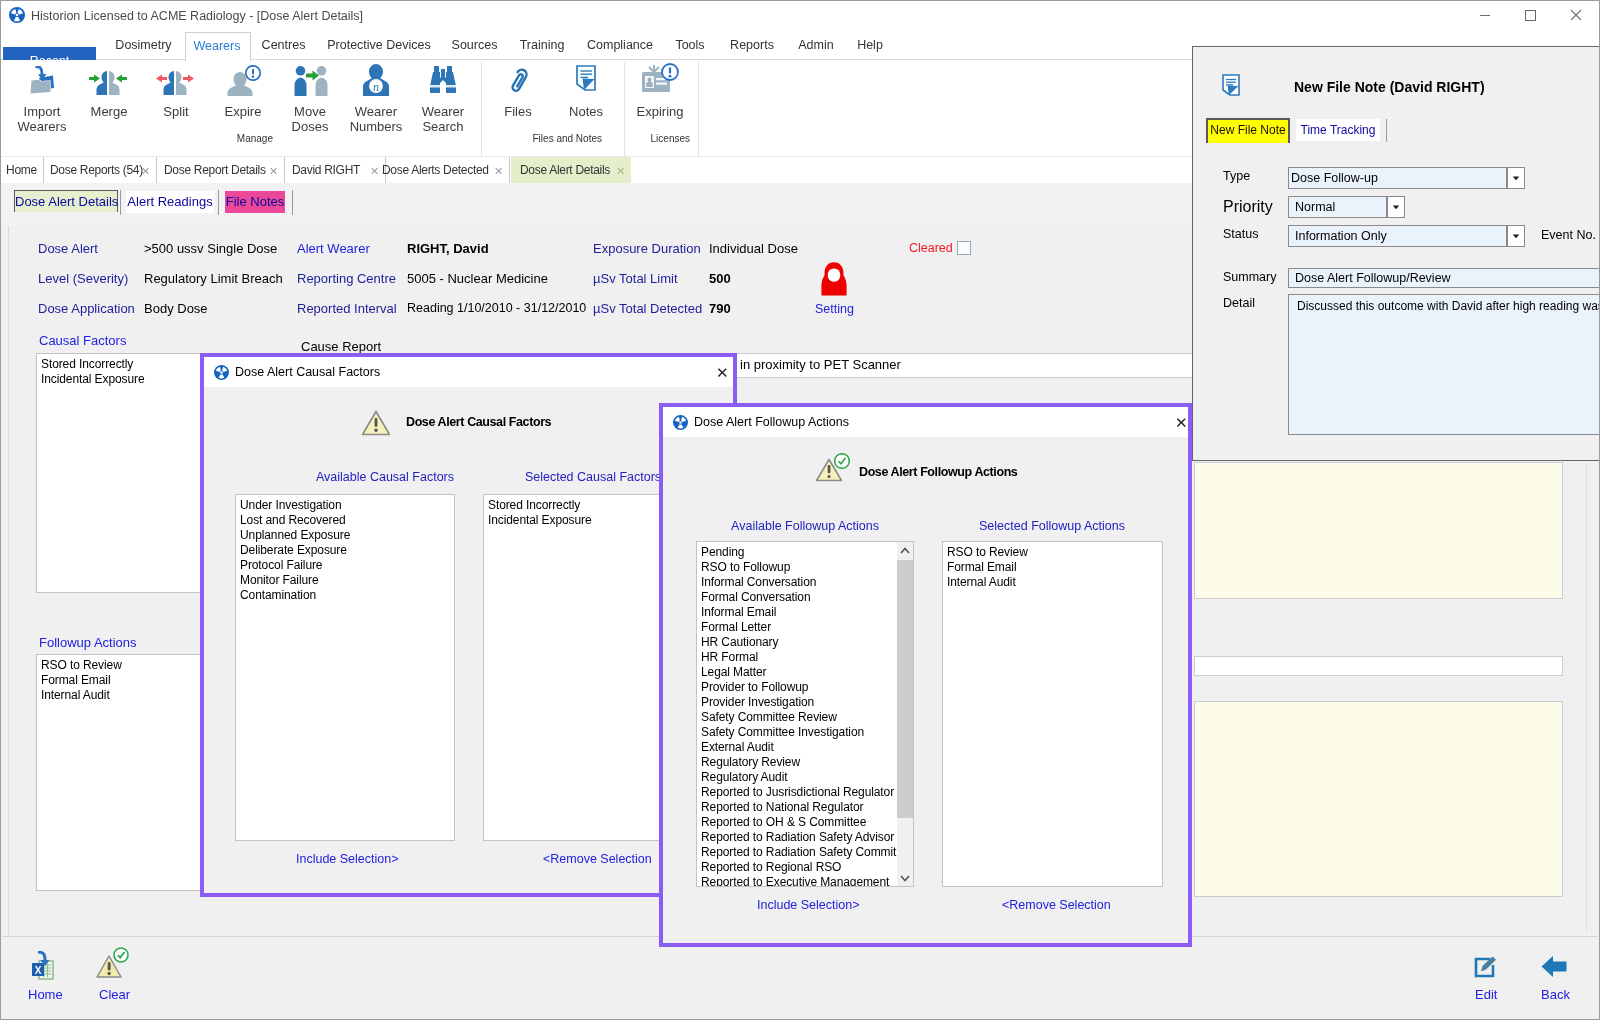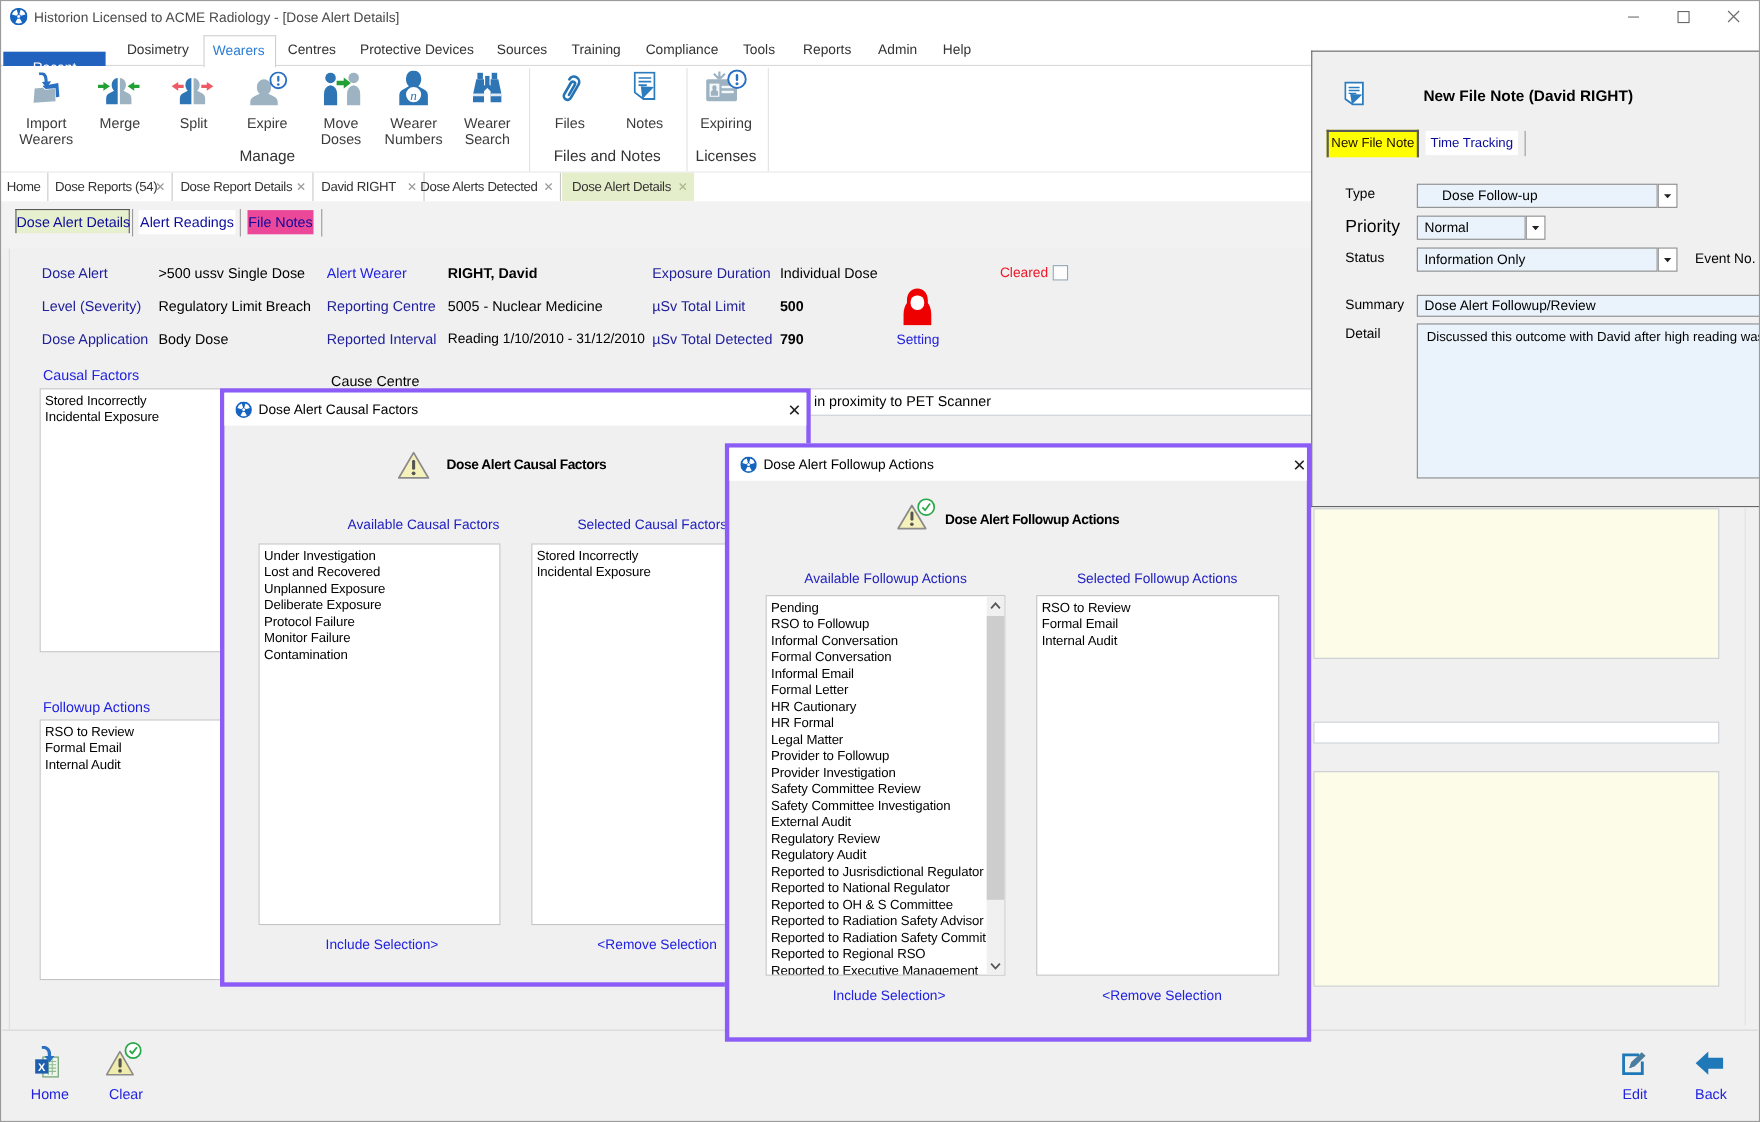--- a/index.html
+++ b/index.html
@@ -10,21 +10,21 @@
 .lnk{color:#2121e0;font-size:13px;}
 .listbox{background:#fff;border:1px solid #c3c3c3;font-size:12px;letter-spacing:-0.1px;line-height:15px;color:#000;padding:3px 0 0 4px;box-sizing:border-box;overflow:hidden;white-space:nowrap}
 .dlg{background:#f0f0f0;border:4px solid #8b5cf6;box-sizing:border-box}
 .dlgtitle{position:absolute;left:0;top:0;right:0;height:30px;background:#fff}
 .dlgtitle span{position:absolute;left:31px;top:8px;font-size:12.5px;color:#000}
 .dlgx{position:absolute;top:7px;font-size:15px;color:#222;font-weight:400}
 .bluelabel{color:#2121c0;font-size:12.5px}
 .ylw{background:#fcfce8;border:1px solid #c9cdd2;box-sizing:border-box}
 .inp{background:#eaf3fb;border:1px solid #8a8a8a;box-sizing:border-box;white-space:nowrap;overflow:hidden}
 .tb-lbl{font-size:13px;color:#3b3b3b;text-align:center;position:absolute;line-height:15px;white-space:nowrap}
-.grp-lbl{font-size:14px;color:#333;text-align:center;position:absolute;top:133px;white-space:nowrap}
+.grp-lbl{font-size:10px;color:#333;text-align:right;position:absolute;top:133px;white-space:nowrap}
 .sep{position:absolute;top:3px;width:1px;height:147px;background:#e2e2e2}
 .menu-item{position:absolute;top:0;height:28px;line-height:28px;font-size:12.5px;color:#333;text-align:center;white-space:nowrap}
 .dtab{position:absolute;top:157px;height:26px;line-height:27px;font-size:12px;letter-spacing:-0.3px;color:#333;white-space:nowrap}
 .dtab .x{color:#9a9a9a;font-size:11px;position:absolute;right:6px;top:1px}
 .stab{position:absolute;font-size:13px;color:#0a0a9c;text-align:center;white-space:nowrap}
 </style>
 </head>
 <body>
 
 <div class="ab" style="left:0;top:0;width:1600px;height:1020px;border:1px solid #9b9b9b;box-sizing:border-box;pointer-events:none;z-index:90"></div>
@@ -202,21 +202,21 @@
 <div class="ab lbl" style="left:593px;top:301px">µSv Total Detected</div>
 <div class="ab val" style="left:709px;top:301px;font-weight:bold">790</div>
 
 <svg class="ab" style="left:819px;top:261px" width="30" height="35" viewBox="0 0 30 35">
   <path d="M15 1.2 C21 1.2 24.5 6 24.5 12 L24.5 14.5 C26.2 16.8 27.6 20 27.6 25 L27.6 34.6 L2.4 34.6 L2.4 25 C2.4 20 3.8 16.8 5.5 14.5 L5.5 12 C5.5 6 9 1.2 15 1.2 Z" fill="#ee0000"></path>
   <rect x="8.8" y="7.6" width="12.4" height="13.2" rx="5.8" fill="#fff"></rect>
 </svg>
 <div class="ab lnk" style="left:815px;top:302px;font-size:12.5px">Setting</div>
 
 <div class="ab lnk" style="left:39px;top:333px">Causal Factors</div>
-<div class="ab val" style="left:301px;top:339px">Cause Centre</div>
+<div class="ab val" style="left:301px;top:339px">Cause Report</div>
 <div class="ab" style="left:394px;top:353px;width:1168px;height:25px;background:#fff;border:1px solid #c9cdd2;box-sizing:border-box"></div>
 <div class="ab val" style="left:740px;top:357px">in proximity to PET Scanner</div>
 <div class="ab listbox" style="left:36px;top:353px;width:311px;height:240px">Stored Incorrectly<br>Incidental Exposure</div>
 
 <div class="ab lnk" style="left:39px;top:635px">Followup Actions</div>
 <div class="ab listbox" style="left:36px;top:654px;width:311px;height:237px">RSO to Review<br>Formal Email<br>Internal Audit</div>
 
 <div class="ab ylw" style="left:1194px;top:462px;width:369px;height:137px"></div>
 <div class="ab" style="left:1194px;top:656px;width:369px;height:20px;background:#fff;border:1px solid #c9cdd2;box-sizing:border-box"></div>
 <div class="ab ylw" style="left:1194px;top:701px;width:369px;height:196px"></div>
@@ -297,21 +297,21 @@
         <line x1="4" y1="8.2" x2="14" y2="8.2"></line>
         <line x1="4" y1="10.9" x2="11" y2="10.9"></line>
       </g>
     </svg>
   <div class="ab" style="left:101px;top:32px;font-size:14px;font-weight:bold;color:#000">New File Note (David RIGHT)</div>
   <div class="ab" style="left:13px;top:71px;width:84px;height:25px;background:#ffff00;border:2px solid #5a5a5a;border-bottom:none;box-sizing:border-box;line-height:21px;text-align:center;font-size:12px;color:#1c0c00">New File Note</div>
   <div class="ab" style="left:103px;top:72px;width:84px;height:22px;background:#fff;line-height:22px;text-align:center;font-size:12px;color:#0a0a9c">Time Tracking</div>
   <div class="ab" style="left:193px;top:72px;width:1px;height:23px;background:#9a9a9a"></div>
 
   <div class="ab val" style="left:30px;top:122px;font-size:12.5px">Type</div>
-  <div class="ab inp" style="left:95px;top:120px;width:219px;height:22px;line-height:20px;font-size:12.5px;padding-left:22px">Dose Follow-up</div>
+  <div class="ab inp" style="left:95px;top:120px;width:219px;height:22px;line-height:20px;font-size:12.5px;padding-left:2px">Dose Follow-up</div>
   <div class="ab" style="left:314px;top:120px;width:18px;height:22px;background:#fff;border:1px solid #8a8a8a;box-sizing:border-box"><svg width="16" height="20" viewBox="0 0 16 20">
         <path d="M4.7 8.5 L8 12.3 L11.3 8.5 Z" fill="#222"></path>
       </svg></div>
 
   <div class="ab val" style="left:30px;top:151px;font-size:16px">Priority</div>
   <div class="ab inp" style="left:95px;top:149px;width:99px;height:22px;line-height:20px;font-size:12.5px;padding-left:6px">Normal</div>
   <div class="ab" style="left:194px;top:149px;width:18px;height:22px;background:#fff;border:1px solid #8a8a8a;box-sizing:border-box"><svg width="16" height="20" viewBox="0 0 16 20">
         <path d="M4.7 8.5 L8 12.3 L11.3 8.5 Z" fill="#222"></path>
       </svg></div>
 

